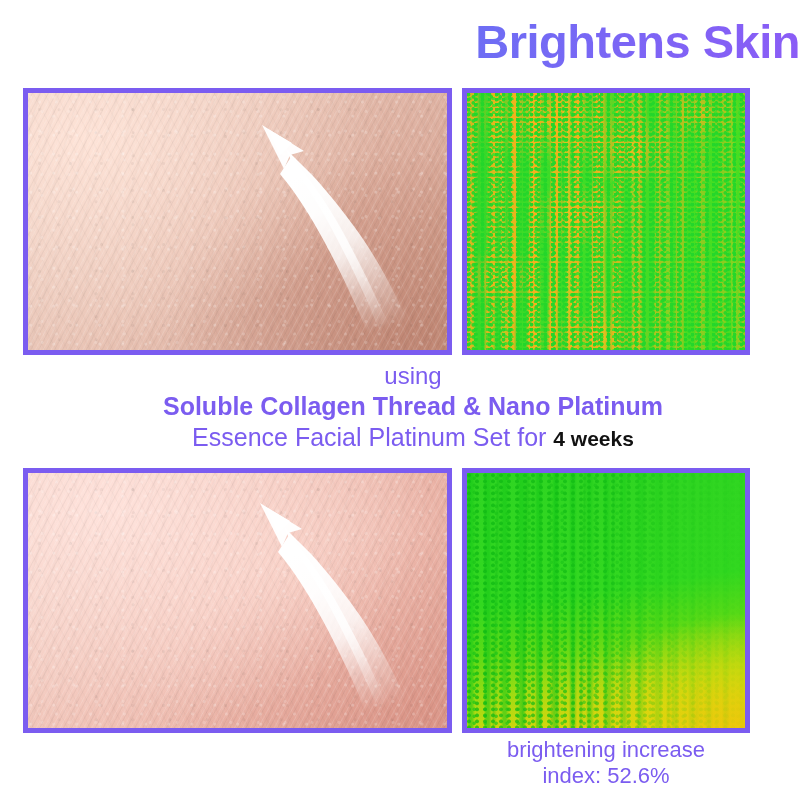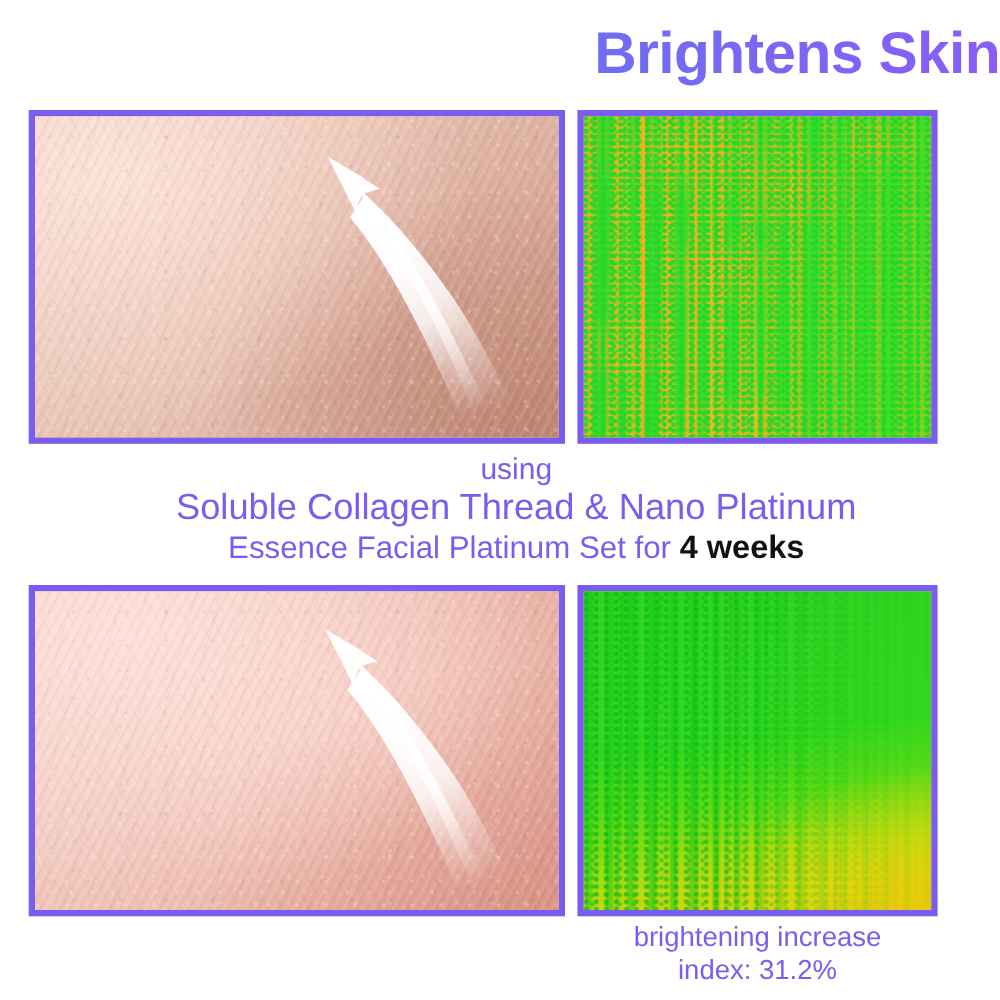--- a/index.html
+++ b/index.html
@@ -206,26 +206,26 @@
     left: 0; top: 360px;
     width: 800px;
     text-align: center;
     color: #7b5cf0;
     font-size: 25px;
     line-height: 31px;
     white-space: nowrap;
   }
   #mid-caption .line { display: block; margin-left: 26px; }
   #mid-line-1 { font-size: 24px; }
-  #mid-line-2 { font-size: 29px; }
+  #mid-line-2 { font-size: 25px; font-weight: bold; }
   #mid-line-3 { font-size: 25px; }
   #weeks-highlight {
     color: #111111;
     font-weight: 700;
-    font-size: 26px;
+    font-size: 21px;
   }
 
   
   #caption-after-skin {
     position: absolute;
     left: 23px; top: 739px;
     width: 429px;
     text-align: center;
     color: #7b5cf0;
     font-size: 26px;
@@ -343,16 +343,16 @@
   <div class="panel" id="panel-after-map">
     <div class="fill map-after-base"></div>
     <div class="fill map-after-yellow"></div>
     <div class="fill map-after-streaks"></div>
     <div class="fill map-after-speckle"></div>
   </div>
 
 
   <div id="caption-after-map">
     <span>brightening increase</span><br>
-    <span>index: 31.2%</span>
+    <span>index: 52.6%</span>
   </div>
 
 </div>
 
 </body></html>

